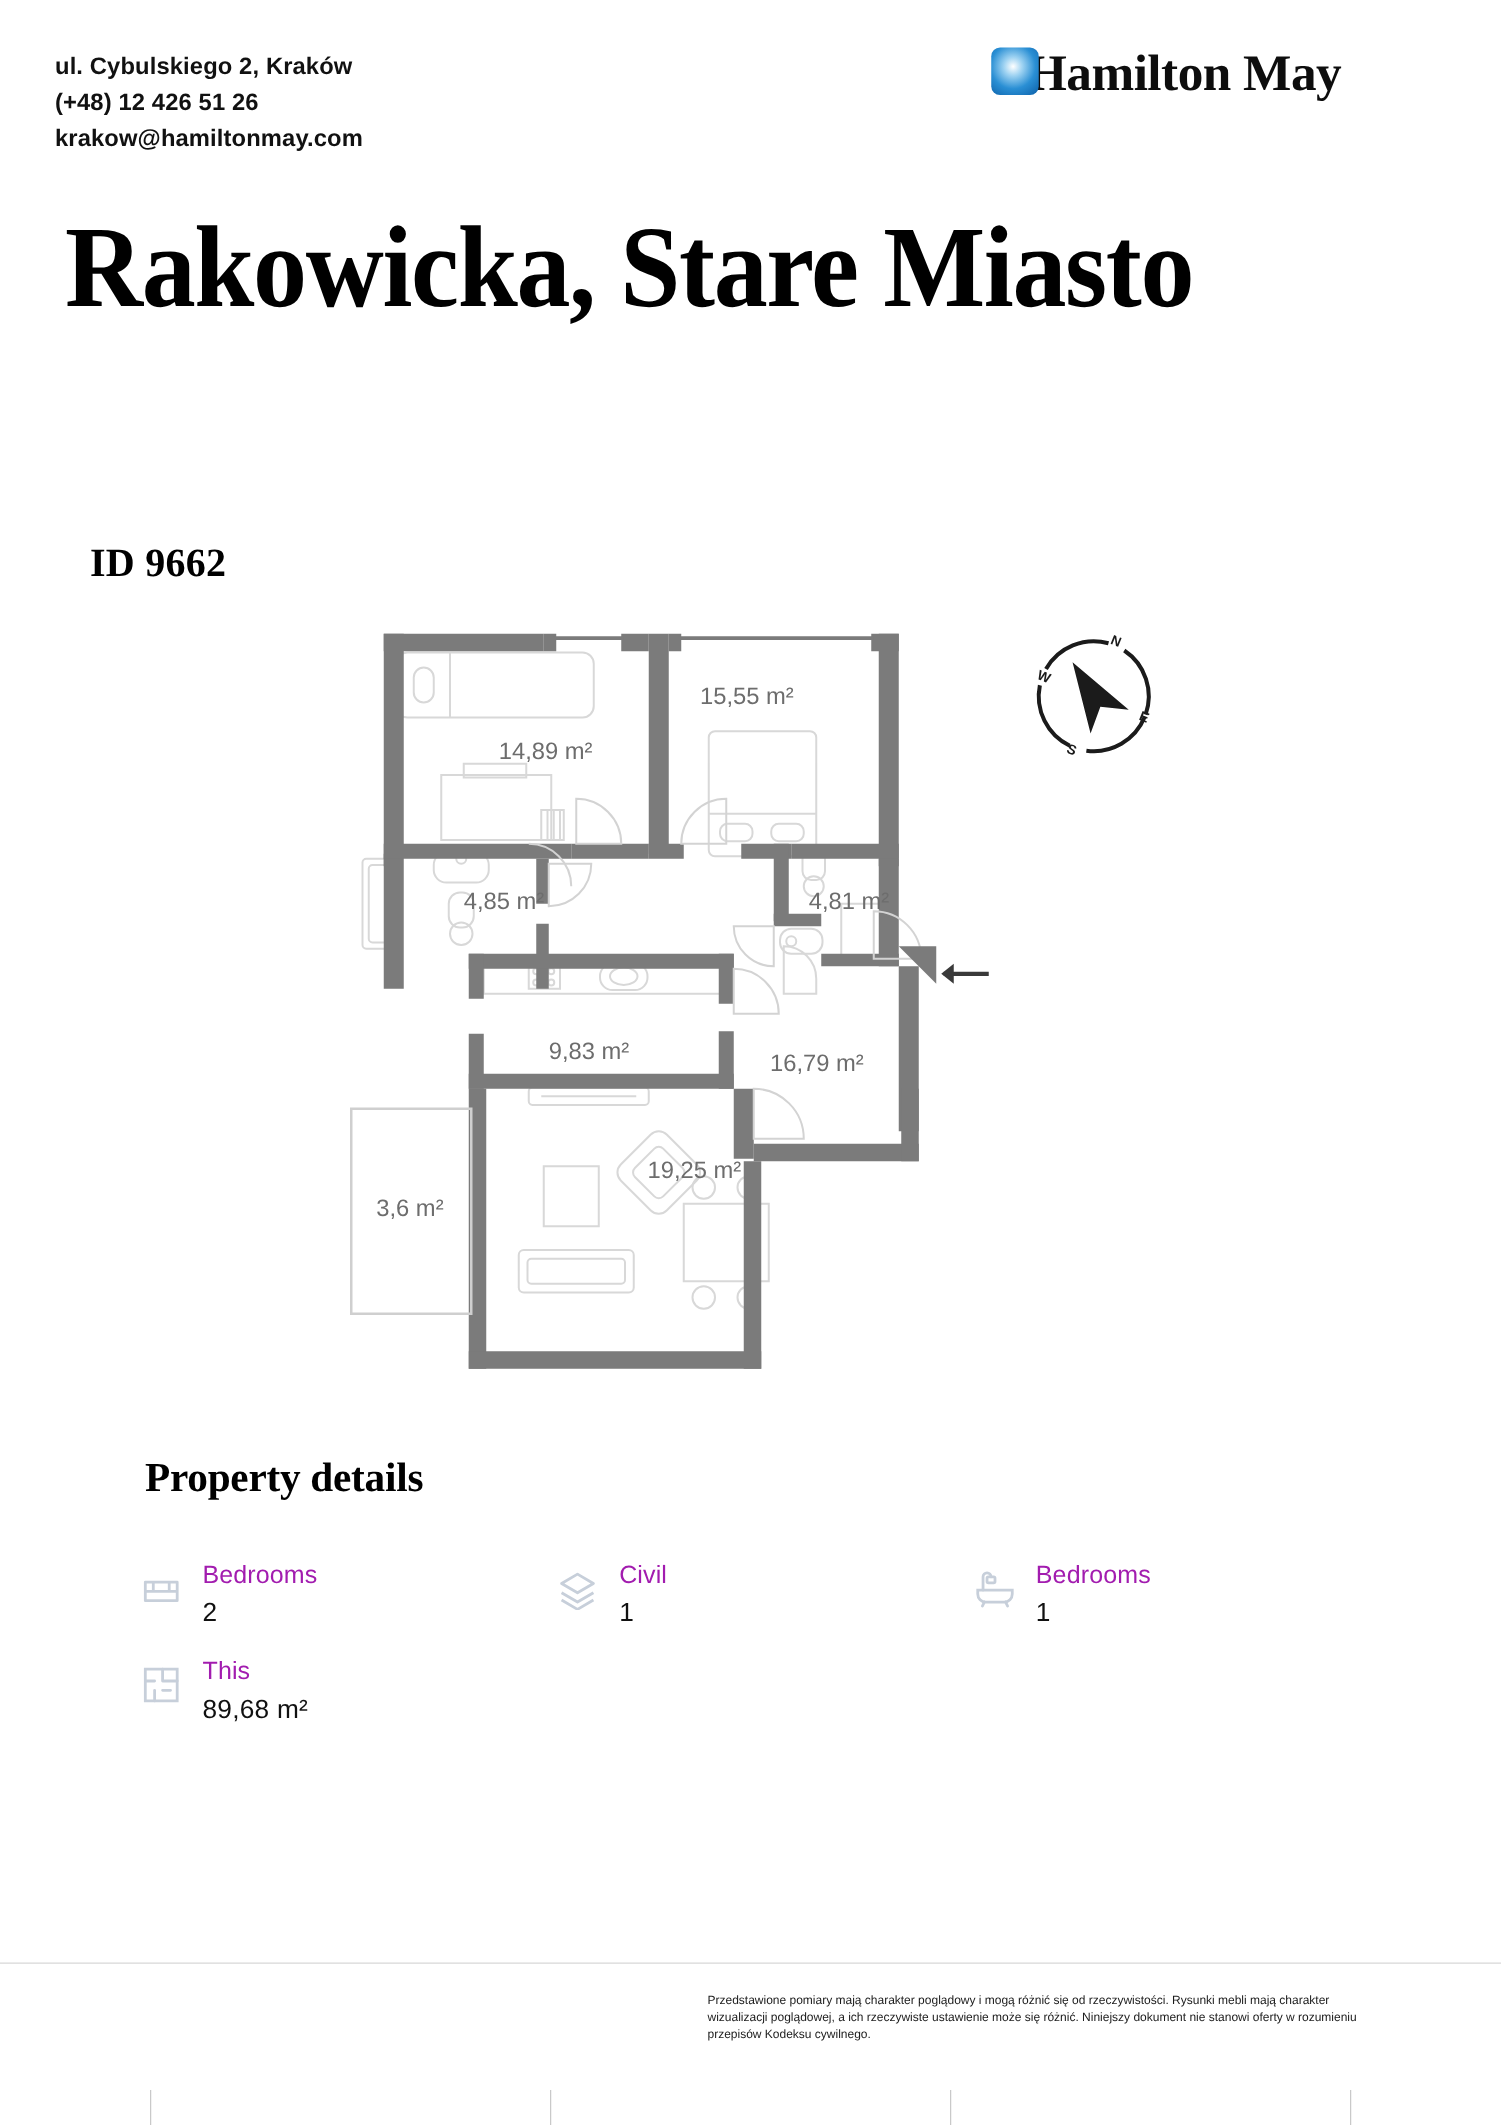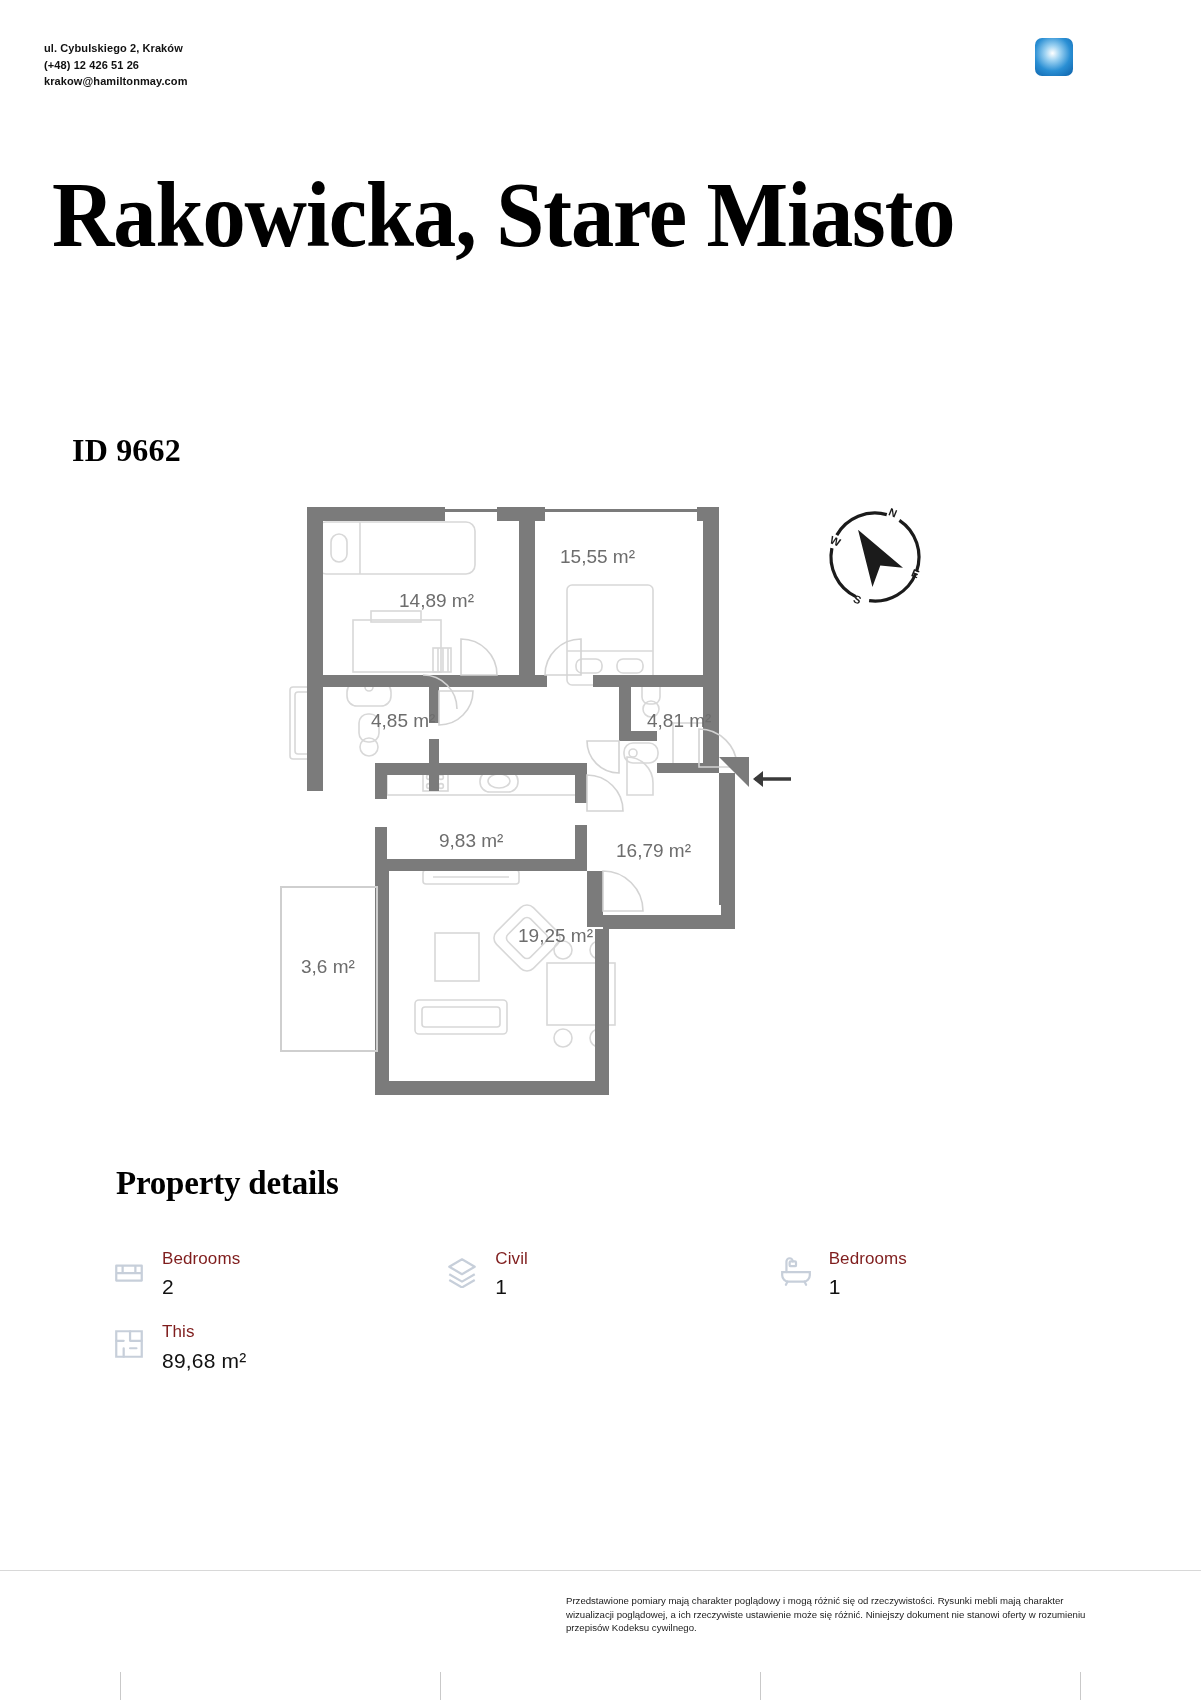--- a/index.html
+++ b/index.html
@@ -3,21 +3,21 @@
 <meta charset="utf-8">
 <style>
   html,body{margin:0;padding:0;background:#fff;}
   body{
     width:1201px;height:1700px;position:relative;overflow:hidden;
     font-family:"Liberation Sans", sans-serif;color:#111;
   }
   .page{position:absolute;inset:0;background:#fff;}
 
   
-  .contact{position:absolute;left:44px;top:40px;line-height:1.52;font-size:11px;font-weight:700;letter-spacing:.1px;color:#111;}
+  .contact{position:absolute;left:44px;top:40px;line-height:1.52;font-size:19px;font-weight:700;letter-spacing:.1px;color:#111;}
   .contact div{white-space:nowrap;}
 
   .logo{position:absolute;right:128px;top:40px;display:flex;align-items:flex-end;}
   .logo-mark{width:38px;height:38px;border-radius:7px;
     background:radial-gradient(circle at 46% 40%, #ffffff 0%, #9fd3f2 24%, #2a8fd4 58%, #0b5fa8 100%);
     position:relative;top:-2px;}
   .logo-text{font-family:"Liberation Serif", serif;font-weight:700;font-size:41px;line-height:.92;
     letter-spacing:-.4px;margin-left:-9px;color:#0d0d0d;white-space:nowrap;}
 
   
@@ -35,21 +35,21 @@
   
   .pd-title{position:absolute;left:116px;top:1165px;font-family:"Liberation Serif", serif;
     font-weight:700;font-size:33px;letter-spacing:-.2px;color:#000;text-align:right;}
 
   .pd-grid{position:absolute;left:112px;top:1248px;width:1000px;}
   .pd-row{display:flex;}
   .pd-item{display:flex;align-items:flex-start;width:344px;margin-bottom:22px;}
   .pd-ico{width:34px;height:34px;flex:0 0 34px;margin-top:6px;margin-right:16px;}
   .pd-ico svg{display:block;}
   .pd-txt{display:flex;flex-direction:column;}
-  .pd-label{font-size:17px;color:#7f1d1d;letter-spacing:.1px;line-height:1.25;}
+  .pd-label{font-size:20px;color:#a21caf;letter-spacing:.1px;line-height:1.25;}
   .pd-value{font-size:21px;color:#111;margin-top:6px;letter-spacing:.2px;line-height:1.15;}
 
   
   .rule{position:absolute;left:0;top:1570px;width:1201px;height:1px;background:#d8d8d8;}
   .foot{position:absolute;top:1594px;font-size:9.6px;line-height:1.42;color:#1b1b1b;}
   .foot-en{left:24px;width:516px;}
   .foot-pl{left:566px;width:528px;}
 
   .ticks{position:absolute;left:0;top:1672px;width:1201px;height:28px;}
   .tick{position:absolute;top:0;width:1px;height:28px;background:#c9c9c9;}
@@ -60,20 +60,21 @@
 <div class="page">
 
   <div class="contact">
     <div>ul. Cybulskiego 2, Kraków</div>
     <div>(+48) 12 426 51 26</div>
     <div>krakow@hamiltonmay.com</div>
   </div>
 
   <div class="logo">
     <div class="logo-mark"></div>
+    <div class="logo-text">Hamilton May</div>
   </div>
 
   <div class="title">Rakowicka, Stare Miasto</div>
   <div class="propid">ID 9662</div>
 
   <div class="plan">
     <svg width="660" height="620" viewBox="0 0 660 620" xmlns="http://www.w3.org/2000/svg">
       <g fill="none" stroke="#d8d8d8" stroke-width="1.6">
 
         <rect x="42" y="27" width="158" height="52" rx="9"></rect>

